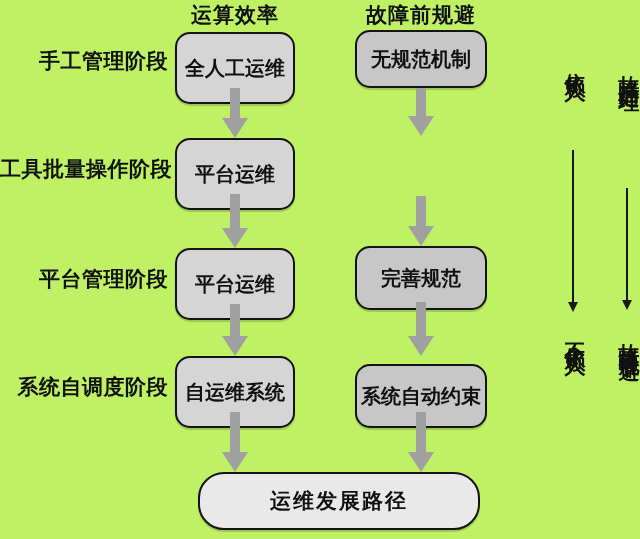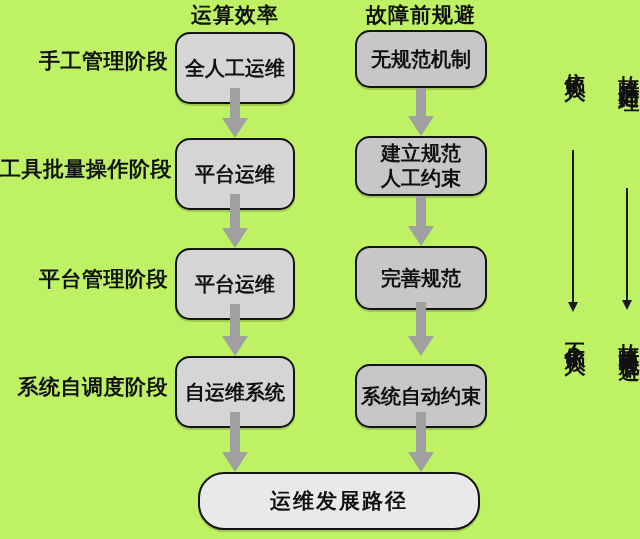--- a/index.html
+++ b/index.html
@@ -58,22 +58,20 @@
   <div class="stage-label" style="top:155px">工具批量操作阶段</div>
   <div class="stage-label" style="top:265px">平台管理阶段</div>
   <div class="stage-label" style="top:373px">系统自调度阶段</div>
 
   <div class="box eff" style="top:32px">全人工运维</div>
   <div class="box eff" style="top:138px">平台运维</div>
   <div class="box eff" style="top:248px">平台运维</div>
   <div class="box eff" style="top:356px">自运维系统</div>
 
   <div class="box mech" style="top:30px;height:58px">无规范机制</div>
-  <div class="box mech" style="top:136px;height:60px">建立规范
-人工约束</div>
   <div class="box mech" style="top:246px">完善规范</div>
   <div class="box mech" style="top:364px">系统自动约束</div>
 
   <div class="tarrow" style="left:230px;top:88px;height:30px"></div>
   <div class="tarrow" style="left:230px;top:194px;height:34px"></div>
   <div class="tarrow" style="left:230px;top:304px;height:32px"></div>
   <div class="tarrow" style="left:230px;top:412px;height:40px"></div>
 
   <div class="tarrow" style="left:416px;top:88px;height:28px"></div>
   <div class="tarrow" style="left:416px;top:196px;height:30px"></div>

